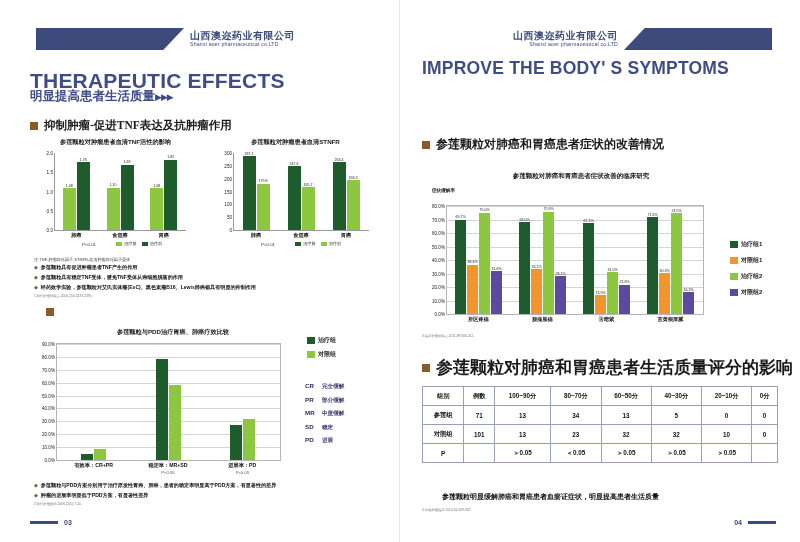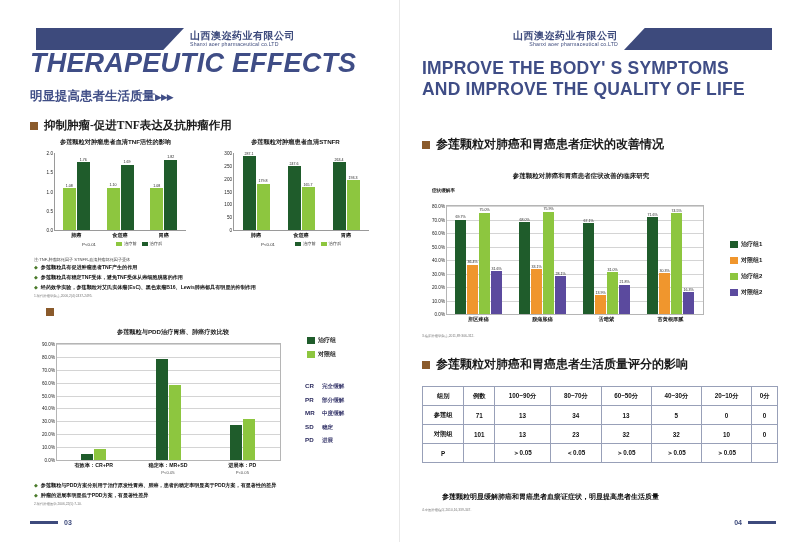--- a/index.html
+++ b/index.html
@@ -24,21 +24,21 @@
   .ribbon.l { clip-path: polygon(0 0, 100% 0, 86% 100%, 0 100%); }
   .ribbon.r { clip-path: polygon(14% 0, 100% 0, 100% 100%, 0 100%); }
   .brand { line-height:1.05; padding:0 6px; }
   .brand .cn { font-size:10px; color:#3d4a7c; font-weight:bold; letter-spacing:.5px; }
   .brand .en { font-size:5.2px; color:#3d4a7c; letter-spacing:.2px; white-space:nowrap; }
 
   
   .bigtitle {
     color:#3f4d86; font-weight:bold; letter-spacing:.2px;
   }
-  .left .bigtitle { position:absolute; left:30px; top:48px; font-size:27px;font-style:italic; }
+  .left .bigtitle { position:absolute; left:30px; top:69px; font-size:21px; }
   .left .subtitle { position:absolute; left:30px; top:88px; font-size:12.5px; font-weight:bold; color:#3f4d86; }
   .right .bigtitle { position:absolute; left:22px; top:58px; font-size:17.5px; line-height:1.22; }
   .right .subtitle { position:absolute; left:22px; top:110px; font-size:13px; font-weight:bold; color:#3f4d86; }
   .arrows { color:#3f4d86; font-size:9px; letter-spacing:-1px; }
 
   
   .sec { display:flex; align-items:center; gap:6px; position:absolute; }
   .sec .sq { width:8px; height:8px; background:#8a5a2b; display:inline-block; }
   .sec .tx { font-size:11.5px; font-weight:bold; color:#1a1a1a; font-family:"Liberation Serif","DejaVu Serif",serif; }
 
@@ -342,21 +342,20 @@
     <div class="hdr hdr-right">
       <div class="brand" style="text-align:right;">
         <div class="cn">山西澳迩药业有限公司</div>
         <div class="en">Shanxi aoer pharmaceutical co.LTD</div>
       </div>
       <div class="ribbon r"></div>
     </div>
 
     <div class="bigtitle">
       <div>IMPROVE THE BODY' S SYMPTOMS</div>
-      <div>AND IMPROVE THE QUALITY OF LIFE</div>
     </div>
 
     <div class="sec" style="left:22px; top:136px;">
       <span class="sq"></span>
       <span class="tx" style="font-size:12px;">参莲颗粒对肺癌和胃癌患者症状的改善情况</span>
     </div>
 
     <div class="chart" style="left:18px; top:172px; width:300px;">
       <div class="charttitle" style="font-size:6.5px; margin-left:26px;">参莲颗粒对肺癌和胃癌患者症状改善的临床研究</div>
       <div class="axname" style="left:14px; top:16px;">症状缓解率</div>
@@ -457,21 +456,21 @@
         <div class="it">
           <span class="sw" style="background: rgb(91, 74, 158);"></span>
           <span>对照组2</span>
         </div>
       </div>
 
     <div class="ref" style="position:absolute; left:22px; top:334px;">3.临床肿瘤学杂志,2011,89:306-312.</div>
 
     <div class="sec" style="left:22px; top:356px;">
       <span class="sq"></span>
-      <span class="tx" style="font-size:12px;">参莲颗粒对肺癌和胃癌患者生活质量评分的影响</span>
+      <span class="tx" style="font-size:17px;">参莲颗粒对肺癌和胃癌患者生活质量评分的影响</span>
     </div>
 
     <table class="qol" id="qol" style="left:22px; top:386px; width:356px;">
         <thead>
           <tr>
             <th>组别</th>
             <th>例数</th>
             <th>100~90分</th>
             <th>80~70分</th>
             <th>60~50分</th>

